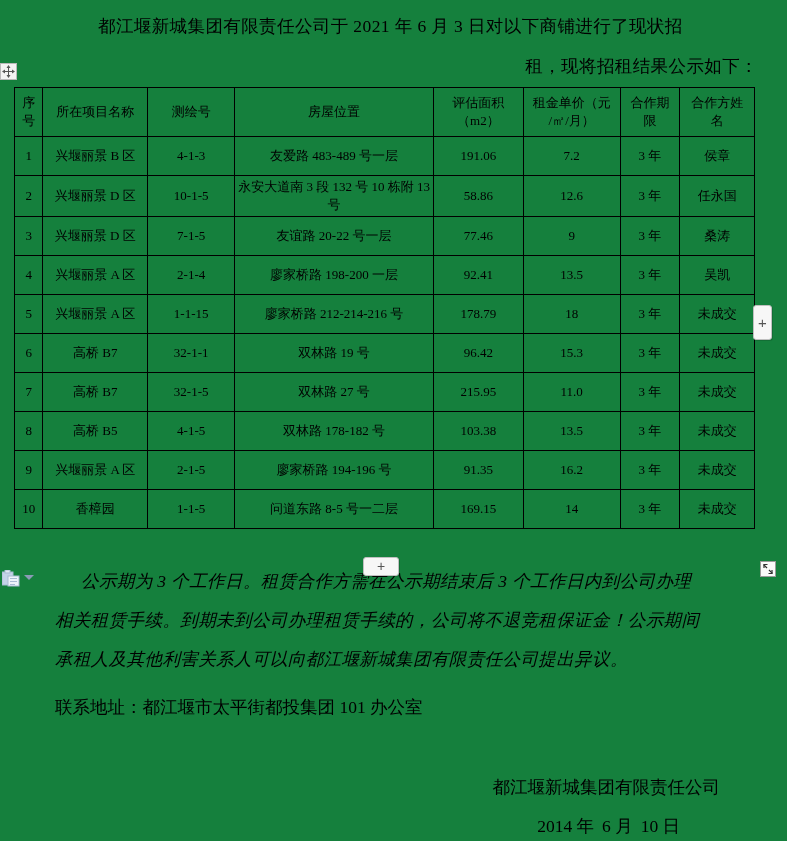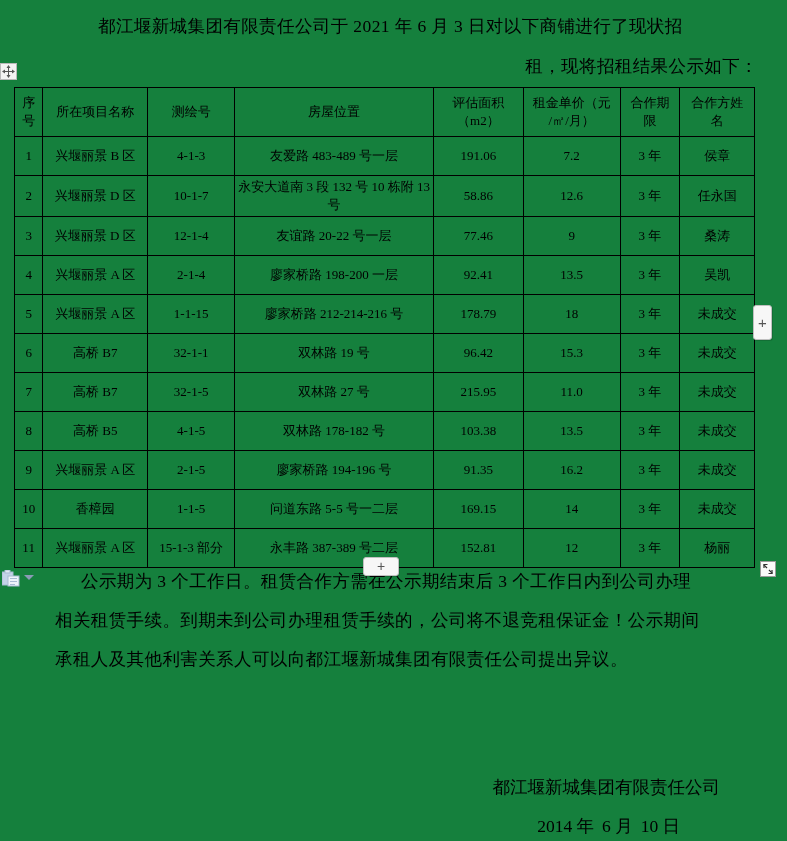--- a/index.html
+++ b/index.html
@@ -76,20 +76,21 @@
   .cell-num { font-size: 14px; }
   .cell-sm  { font-size: 12px; }
   .hdr-2line { line-height: 19px; }
 
   
   .footer-block {
     position: absolute;
     left: 55px;
     top: 562px;
     width: 710px;
+    font-style: italic;
   }
   .footer-block .para { line-height: 39px; }
   .f-line-1 { text-indent: 26px; }
 
   .contact-block {
     position: absolute;
     left: 55px;
     top: 688px;
     width: 710px;
     font-size: 17.5px;
@@ -240,31 +241,31 @@
             <td class="cell-sm">4-1-3</td>
             <td class="cell-sm">友爱路 483-489 号一层</td>
             <td class="cell-num">191.06</td>
             <td class="cell-num">7.2</td>
             <td class="cell-sm">3 年</td>
             <td class="cell-sm">侯章</td>
           </tr>
           <tr>
             <td class="cell-num">2</td>
             <td class="cell-sm">兴堰丽景 D 区</td>
-            <td class="cell-sm">10-1-7</td>
+            <td class="cell-sm">10-1-5</td>
             <td class="cell-sm">永安大道南 3 段 132 号 10 栋附 13 号</td>
             <td class="cell-num">58.86</td>
             <td class="cell-num">12.6</td>
             <td class="cell-sm">3 年</td>
             <td class="cell-sm">任永国</td>
           </tr>
           <tr>
             <td class="cell-num">3</td>
             <td class="cell-sm">兴堰丽景 D 区</td>
-            <td class="cell-sm">12-1-4</td>
+            <td class="cell-sm">7-1-5</td>
             <td class="cell-sm">友谊路 20-22 号一层</td>
             <td class="cell-num">77.46</td>
             <td class="cell-num">9</td>
             <td class="cell-sm">3 年</td>
             <td class="cell-sm">桑涛</td>
           </tr>
           <tr>
             <td class="cell-num">4</td>
             <td class="cell-sm">兴堰丽景 A 区</td>
             <td class="cell-sm">2-1-4</td>
@@ -321,47 +322,40 @@
             <td class="cell-sm">廖家桥路 194-196 号</td>
             <td class="cell-num">91.35</td>
             <td class="cell-num">16.2</td>
             <td class="cell-sm">3 年</td>
             <td class="cell-sm">未成交</td>
           </tr>
           <tr>
             <td class="cell-num">10</td>
             <td class="cell-sm">香樟园</td>
             <td class="cell-sm">1-1-5</td>
-            <td class="cell-sm">问道东路 5-5 号一二层</td>
+            <td class="cell-sm">问道东路 8-5 号一二层</td>
             <td class="cell-num">169.15</td>
             <td class="cell-num">14</td>
             <td class="cell-sm">3 年</td>
             <td class="cell-sm">未成交</td>
-          </tr>
-          <tr>
-            <td class="cell-num">11</td>
-            <td class="cell-sm">兴堰丽景 A 区</td>
-            <td class="cell-sm">15-1-3 部分</td>
-            <td class="cell-sm">永丰路 387-389 号二层</td>
-            <td class="cell-num">152.81</td>
-            <td class="cell-num">12</td>
-            <td class="cell-sm">3 年</td>
-            <td class="cell-sm">杨丽</td>
           </tr>
         </tbody>
     </table>
   </div>
 
   <div class="footer-block">
     <div class="para f-line-1">公示期为 3 个工作日。租赁合作方需在公示期结束后 3 个工作日内到公司办理</div>
     <div class="para">相关租赁手续。到期未到公司办理租赁手续的，公司将不退竞租保证金！公示期间</div>
     <div class="para">承租人及其他利害关系人可以向都江堰新城集团有限责任公司提出异议。</div>
   </div>
 
   <div class="contact-block">
+    <div>
+      <span>联系地址：</span><span>都江堰市太平街都投集团 101 办公室</span>
+    </div>
   </div>
 
   <div class="sign-block">
     <div>都江堰新城集团有限责任公司</div>
     <div class="sign-date">
       <span>2014 年</span><span class="date-gap"></span><span>6 月</span><span class="date-gap"></span><span>10 日</span>
     </div>
   </div>
 
   <div class="handle-move">

